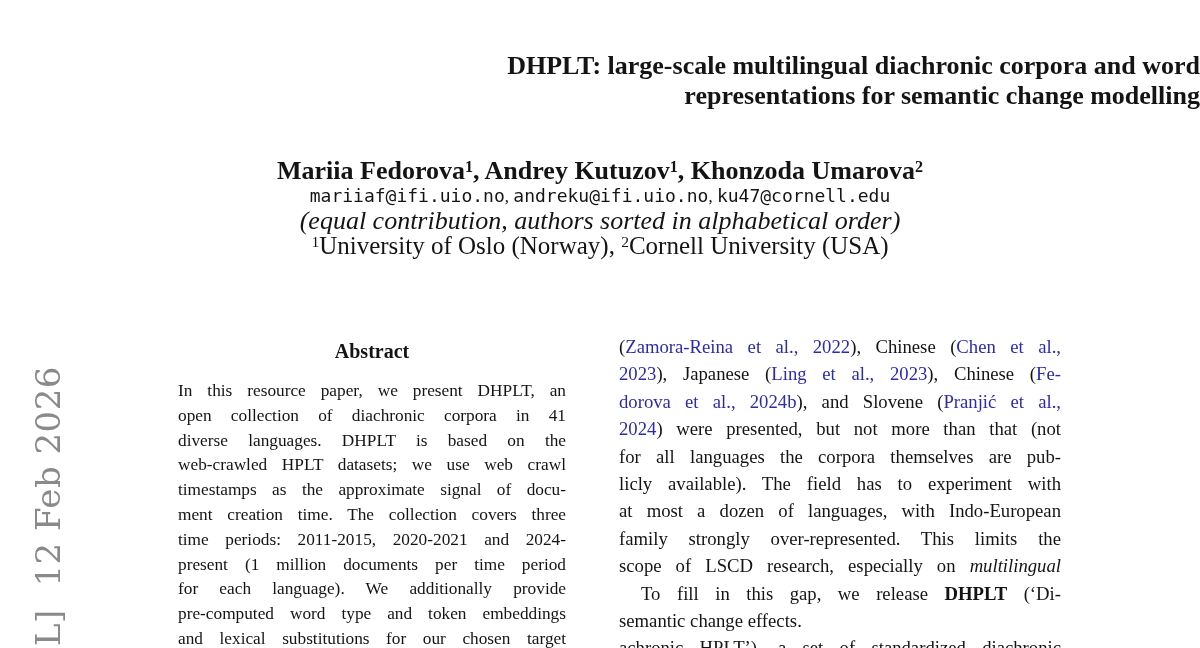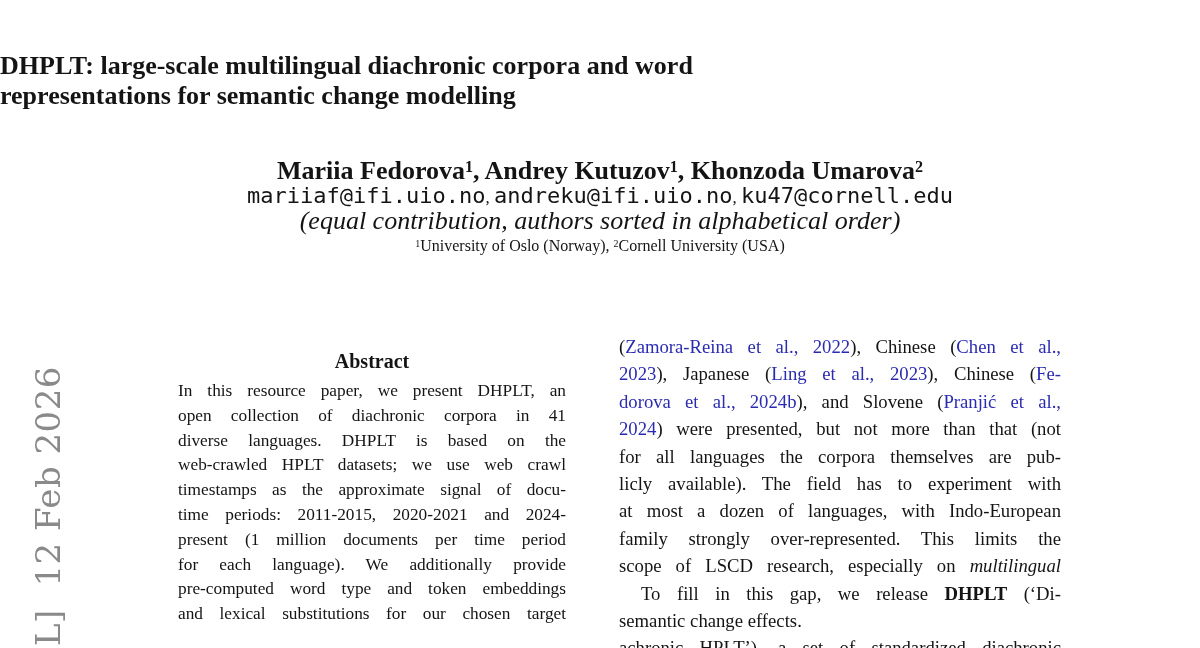--- a/index.html
+++ b/index.html
@@ -14,40 +14,40 @@
   }
   .watermark {
     position:absolute; left:28px; top:646px;
     transform:rotate(-90deg); transform-origin:0 0;
     font-family:"DejaVu Serif", serif;
     font-size:34px; color:#8a8a8a;
     white-space:pre; letter-spacing:0.5px;
   }
   .title-block {
     position:absolute; top:51px; left:0; width:1200px;
-    text-align:left;
+    text-align:right;
   }
   .title-line { font-size:26px; font-weight:bold; line-height:30px; }
   .author-block {
     position:absolute; top:158px; left:0; width:1200px;
     text-align:center;
   }
   .author-block > div { line-height:25px; height:25px; }
   .authors-line { font-size:26px; font-weight:bold; }
   .emails-line { font-size:17px; }
-  .mono { font-family:"DejaVu Sans Mono", monospace; font-size:22px; }
+  .mono { font-family:"DejaVu Sans Mono", monospace; font-size:18px; }
   .note-line { font-size:26px; font-style:italic; }
-  .affil-line { font-size:16px; }
+  .affil-line { font-size:25px; }
   sup {
     font-size:62%;
     vertical-align:baseline; position:relative; top:-0.45em;
     line-height:0;
   }
   .abstract-head {
-    position:absolute; left:178px; top:350px; width:388px;
+    position:absolute; left:178px; top:340px; width:388px;
     text-align:center; font-weight:bold; font-size:20px;
   }
   .abstract-body {
     position:absolute; left:178px; top:379px; width:388px;
     font-size:17.3px;
   }
   .abstract-body .pline { line-height:24.8px; }
   .body-col {
     position:absolute; left:619px; top:333px; width:442px;
     font-size:18.7px;
@@ -82,20 +82,21 @@
 </div>
 
 <div class="abstract-head">Abstract</div>
 
 <div class="abstract-body">
     <div class="pline"><span>In this resource paper, we present DHPLT, an</span></div>
     <div class="pline"><span>open collection of diachronic corpora in 41</span></div>
     <div class="pline"><span>diverse languages. DHPLT is based on the</span></div>
     <div class="pline"><span>web-crawled HPLT datasets; we use web crawl</span></div>
     <div class="pline"><span>timestamps as the approximate signal of docu-</span></div>
+    <div class="pline"><span>ment creation time. The collection covers three</span></div>
     <div class="pline"><span>time periods: 2011-2015, 2020-2021 and 2024-</span></div>
     <div class="pline"><span>present (1 million documents per time period</span></div>
     <div class="pline"><span>for each language). We additionally provide</span></div>
     <div class="pline"><span>pre-computed word type and token embeddings</span></div>
     <div class="pline"><span>and lexical substitutions for our chosen target</span></div>
   </div>
 
 <div class="body-col">
     <div class="pline"><span>(</span><span class="cite">Zamora-Reina et al., 2022</span><span>), Chinese (</span><span class="cite">Chen et al.,</span></div>
     <div class="pline"><span class="cite">2023</span><span>), Japanese (</span><span class="cite">Ling et al., 2023</span><span>), Chinese (</span><span class="cite">Fe-</span></div>

